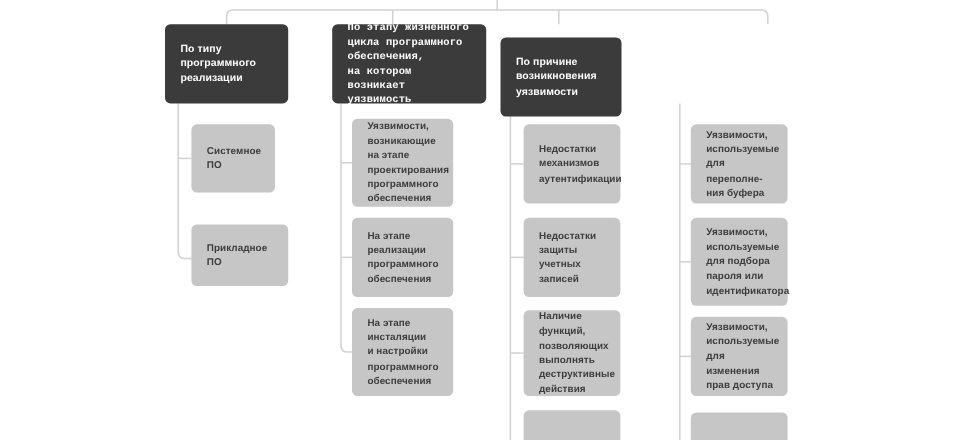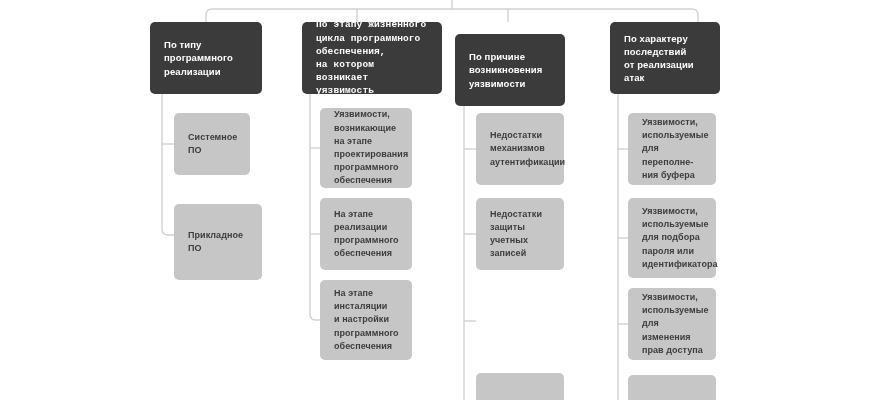--- a/index.html
+++ b/index.html
@@ -97,21 +97,21 @@
   </svg>
 
   <div class="node head" style="left:150px; top:22px; width:112px; height:72px;">
     <span class="node-text">По типу
 программного
 реализации</span>
   </div>
   <div class="node leaf" style="left:174px; top:113px; width:76px; height:62px;">
     <span class="node-text">Системное ПО</span>
   </div>
-  <div class="node leaf" style="left:174px; top:204px; width:88px; height:76px;">
+  <div class="node leaf" style="left:174px; top:204px; width:88px; height:56px;">
     <span class="node-text">Прикладное ПО</span>
   </div>
 
   <div class="node head" style="left:302px; top:22px; width:140px; height:72px;font-family:Liberation Mono, monospace;">
     <span class="node-text">По этапу жизненного
 цикла программного
 обеспечения,
 на котором возникает
 уязвимость</span>
   </div>
@@ -145,30 +145,32 @@
   <div class="node leaf" style="left:476px; top:113px; width:88px; height:72px;">
     <span class="node-text">Недостатки
 механизмов
 аутентификации</span>
   </div>
   <div class="node leaf" style="left:476px; top:198px; width:88px; height:72px;">
     <span class="node-text">Недостатки
 защиты учетных
 записей</span>
   </div>
+  <div class="node leaf" style="left:476px; top:282px; width:88px; height:78px;">
+    <span class="node-text">Наличие
+функций,
+позволяющих
+выполнять
+деструктивные
+действия</span>
+  </div>
   <div class="node leaf" style="left:476px; top:373px; width:88px; height:72px;">
     
   </div>
 
-  <div class="node head" style="left:610px; top:22px; width:110px; height:72px;">
-    <span class="node-text">По характеру
-последствий
-от реализации
-атак</span>
-  </div>
   <div class="node leaf" style="left:628px; top:113px; width:88px; height:72px;">
     <span class="node-text">Уязвимости,
 используемые
 для переполне-
 ния буфера</span>
   </div>
   <div class="node leaf" style="left:628px; top:198px; width:88px; height:80px;">
     <span class="node-text">Уязвимости,
 используемые
 для подбора

